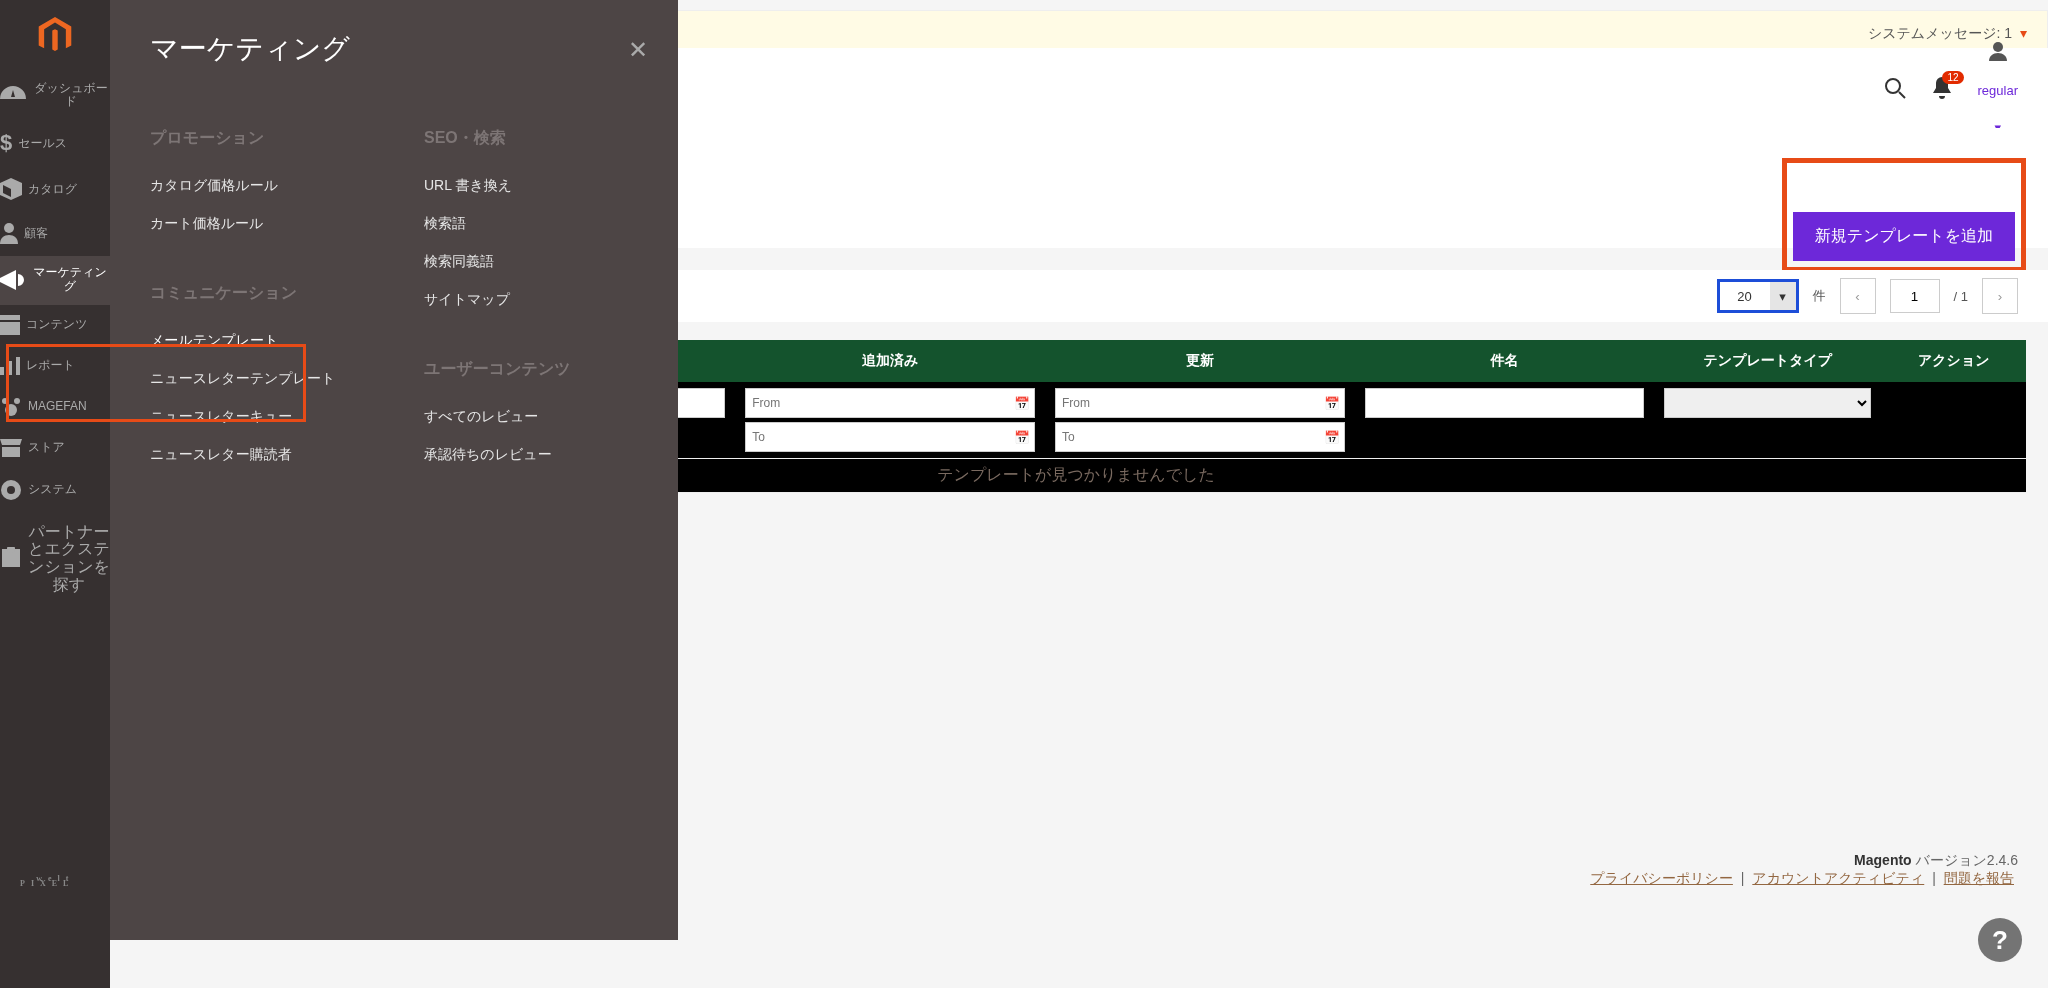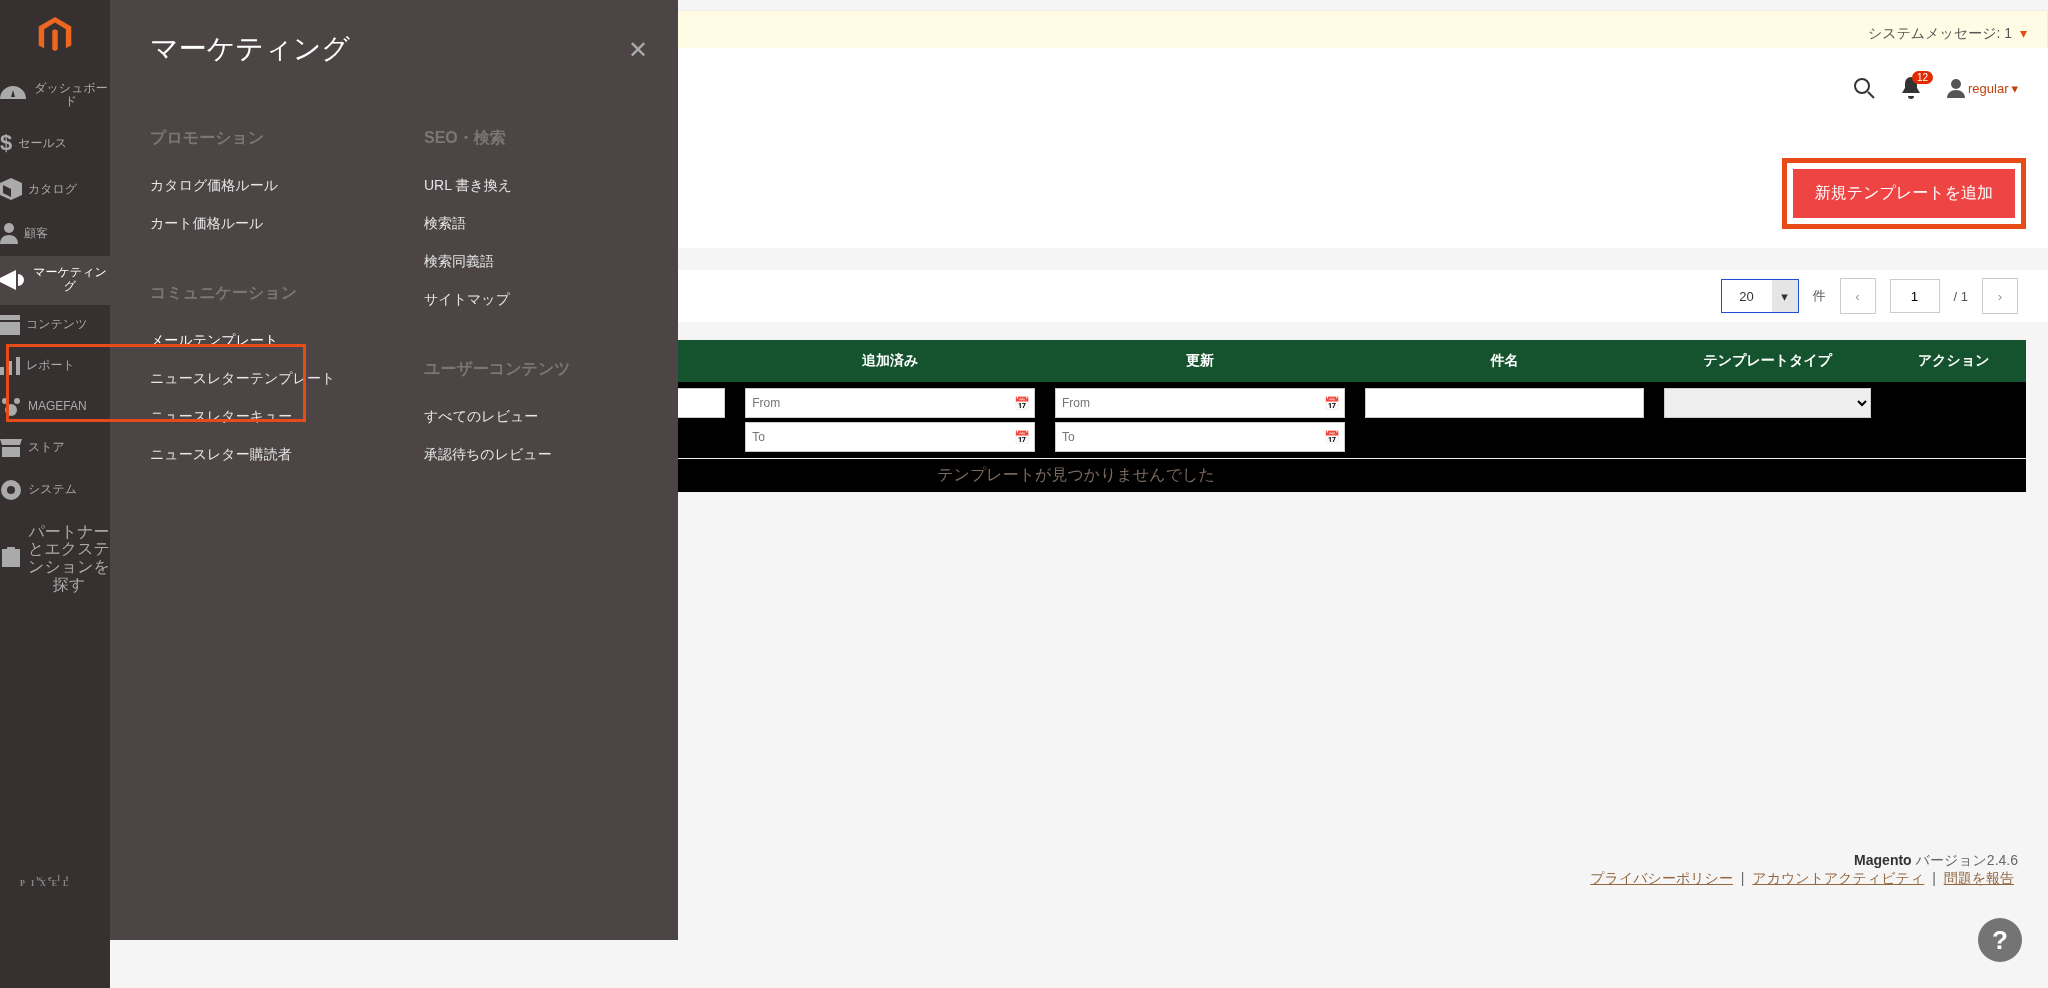--- a/index.html
+++ b/index.html
@@ -27,33 +27,33 @@
   .flyout-link.xactive { color:#ffffff; }
 
   
   .sys-msg { position: absolute; left: 110px; right: 0; top: 10px; height: 48px; background: #fffbe5; border: 1px solid #eee; display: flex; align-items: center; padding: 0 20px; font-size: 14px; color: #444; justify-content: space-between; z-index: 5; }
   .sys-right { color: #555; }
   .sys-right .caret { color:#e74b17; margin-left:4px;}
 
   .topbar { position: absolute; left: 110px; right: 0; top: 48px; height: 80px; background: #fff; display: flex; align-items: center; justify-content: flex-end; padding: 0 30px; gap: 26px; z-index: 5; }
   .icon-btn { display: inline-flex; align-items: center; cursor: pointer; color: #333; position: relative; }
   .badge { position: absolute; top: -6px; right: -12px; background: #e22b00; color: #fff; border-radius: 10px; font-size: 10px; padding: 1px 5px; }
-  .user-drop { display:inline-flex; align-items:center; gap:3px; color:#c2410c; cursor:pointer; }
+  .user-drop { display:inline-flex; align-items:center; gap:22px; color:#6d28d9; cursor:pointer;flex-direction:column; }
 
   
   .page-head { position: absolute; left: 110px; right: 0; top: 128px; height: 120px; background: #fff; z-index: 5; }
   .add-btn-wrap { position: absolute; right: 22px; top: 30px; border: 5px solid #e74b17; padding: 6px; }
-  .add-btn { background: #ef4444; color: #fff; padding: 14px 22px; font-size: 16px; cursor: pointer; border: none; }
+  .add-btn { background: #6d28d9; color: #fff; padding: 14px 22px; font-size: 16px; cursor: pointer; border: none; margin-top: 43px; }
 
   
   .toolbar { position: absolute; left: 110px; right: 0; top: 270px; height: 52px; background: #fff; display: flex; align-items: center; justify-content: flex-end; padding: 0 30px; gap: 14px; z-index: 5; }
   .pager-input { width: 50px; height: 34px; text-align: center; border:1px solid #ccc;}
   .pager-btn { width: 36px; height: 36px; border:1px solid #ccc; background:#fff; cursor:pointer; color:#999;}
   .pager-txt { color:#555; }
-  .perpage-sel { border:1px solid #1d4ed8; height:34px; display:inline-flex; align-items:center;}
+  .perpage-sel { border:3px solid #1d4ed8; height:34px; display:inline-flex; align-items:center;}
   .perpage-sel span.v{ width:50px; text-align:center; }
   .perpage-sel span.c{ width:26px; background:#e5e5e5; display:inline-flex;align-items:center;justify-content:center;height:100%;}
 
   
   .tablewrap { position: absolute; left: 126px; right: 22px; top: 340px; z-index: 5; }
   table.grid { width: 100%; border-collapse: collapse; }
   table.grid thead th { background: #14532d; color: #fff; text-align: center; padding: 12px 14px; font-weight: 600; font-size:14px;}
   table.grid td { background: #000000; padding: 6px 10px; vertical-align: top; border-bottom:1px solid #eee;}
   .filter-cell input[type=text], .filter-cell select { width: 100%; height: 30px; border:1px solid #ccc; padding:0 6px; font-size:12px;}
   .date-field { position:relative;}

